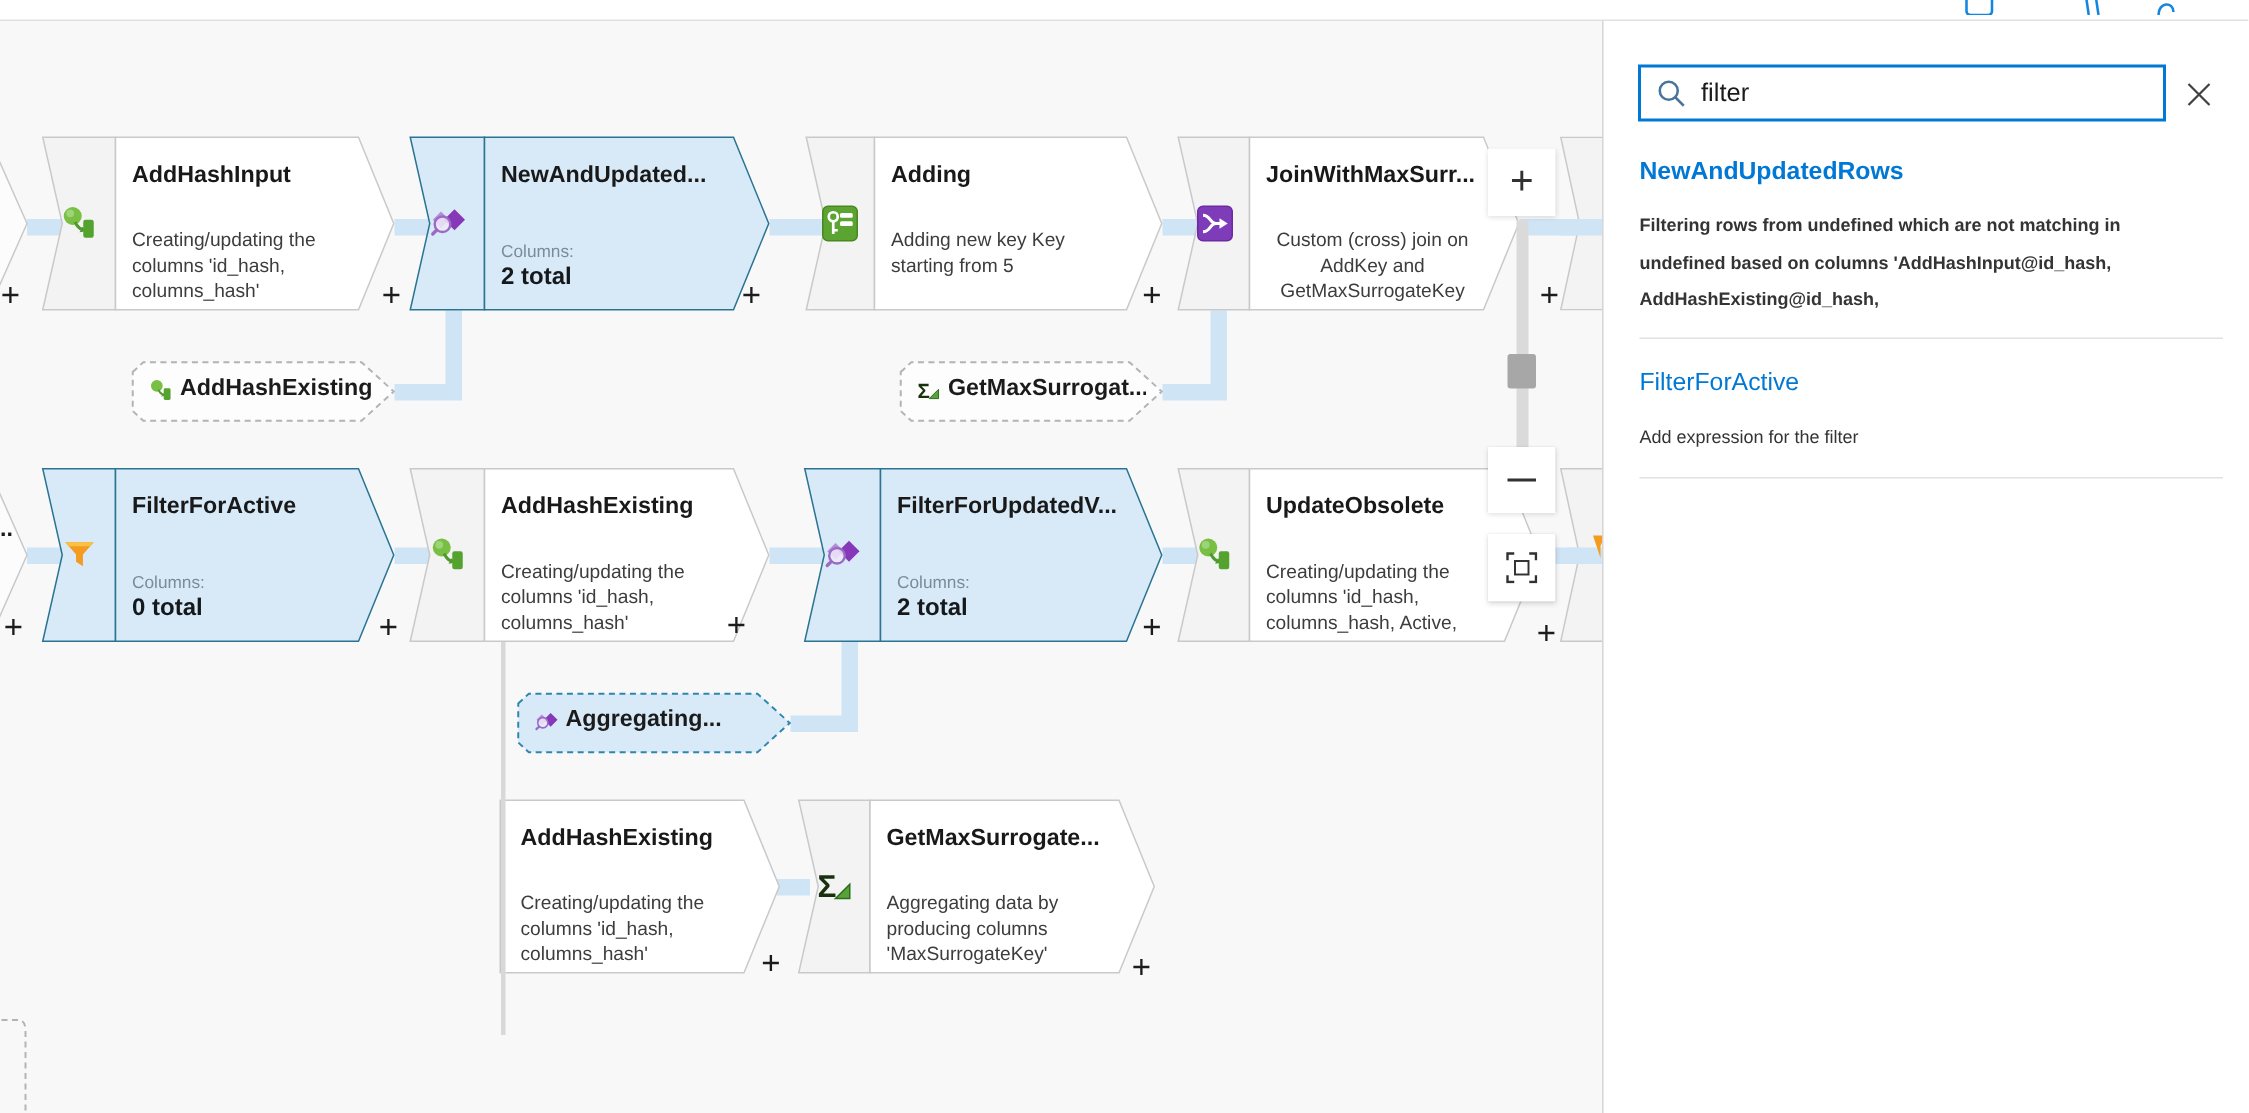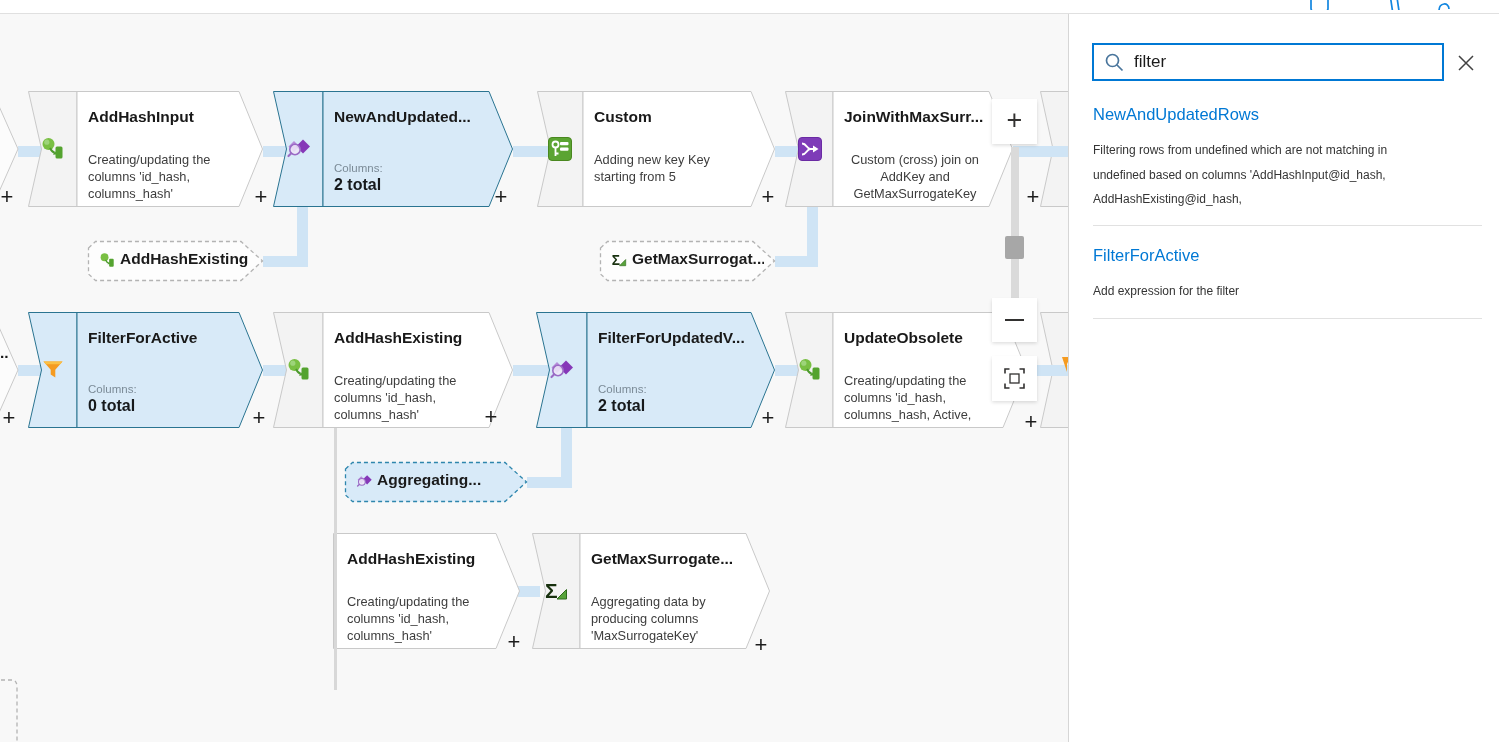--- a/index.html
+++ b/index.html
@@ -178,21 +178,21 @@
           <path class="sic" d="M0.5 0.5 L46 0.5 L46 115.5 L0.5 115.5 L13.5 58 Z"></path>
           <path class="sbody" d="M46 0.5 L214 0.5 L237.5 58 L214 115.5 L46 115.5 Z"></path>
         </svg>
       <svg class="nicon" style="left:10px;" viewBox="0 0 26 26">
         <rect x="1.5" y="1.5" width="23" height="23" rx="3.5" fill="#5ba432" stroke="#49871f"></rect>
         <circle cx="8.5" cy="8.5" r="3" fill="none" stroke="#fff" stroke-width="1.8"></circle>
         <path d="M8.5 11.5 V20 M8.5 17.5 h3" stroke="#fff" stroke-width="1.8" fill="none"></path>
         <rect x="13" y="6" width="8.5" height="3.2" rx="1" fill="#fff"></rect>
           <rect x="13" y="11.5" width="8.5" height="3.2" rx="1" fill="#fff"></rect>
         </svg>
-      <div class="ntitle" style="left:57px;width:152px;">Custom</div>
+      <div class="ntitle" style="left:57px;width:152px;">Adding</div>
       <div class="ndesc" style="left:57px;width:152px;">Adding new key Key starting from 5</div>
     </div>
 
     <div class="node" style="left:785px;top:77px;width:228px;">
       <svg class="shape" width="229" height="116">
           <path class="sic" d="M0.5 0.5 L48 0.5 L48 115.5 L0.5 115.5 L13.5 58 Z"></path>
           <path class="sbody" d="M48 0.5 L204 0.5 L227.5 58 L204 115.5 L48 115.5 Z"></path>
         </svg>
       <svg class="nicon" style="left:12px;" viewBox="0 0 26 26">
         <rect x="1.5" y="1.5" width="23" height="23" rx="3.5" fill="#7e3cb8" stroke="#6a2ba3"></rect>
@@ -357,21 +357,21 @@
         <circle cx="8.5" cy="8.5" r="6" fill="none" stroke="#49759c" stroke-width="1.7"></circle>
         <path d="M13 13 L18.5 18.5" stroke="#49759c" stroke-width="1.7"></path>
         </svg>
       <input type="text" value="filter" style="">
     </div>
     <svg id="clearbtn" viewBox="0 0 24 24">
       <path d="M5 5 L19 19 M19 5 L5 19" stroke="#424242" stroke-width="1.5" fill="none"></path>
       </svg>
 
     <div id="results">
-      <div style="margin-top:8px;">
+      <div style="margin-top:8px;font-weight:bold;">
         <div class="r-title">NewAndUpdatedRows</div>
         <div class="r-desc">Filtering rows from undefined which are not matching in undefined based on columns 'AddHashInput@id_hash, AddHashExisting@id_hash,</div>
         <div class="r-div" style="margin-top:13px;"></div>
       </div>
       <div style="margin-top:19px;">
         <div class="r-title">FilterForActive</div>
         <div class="r-desc">Add expression for the filter</div>
         <div class="r-div" style="margin-top:15px;"></div>
       </div>
     </div>

